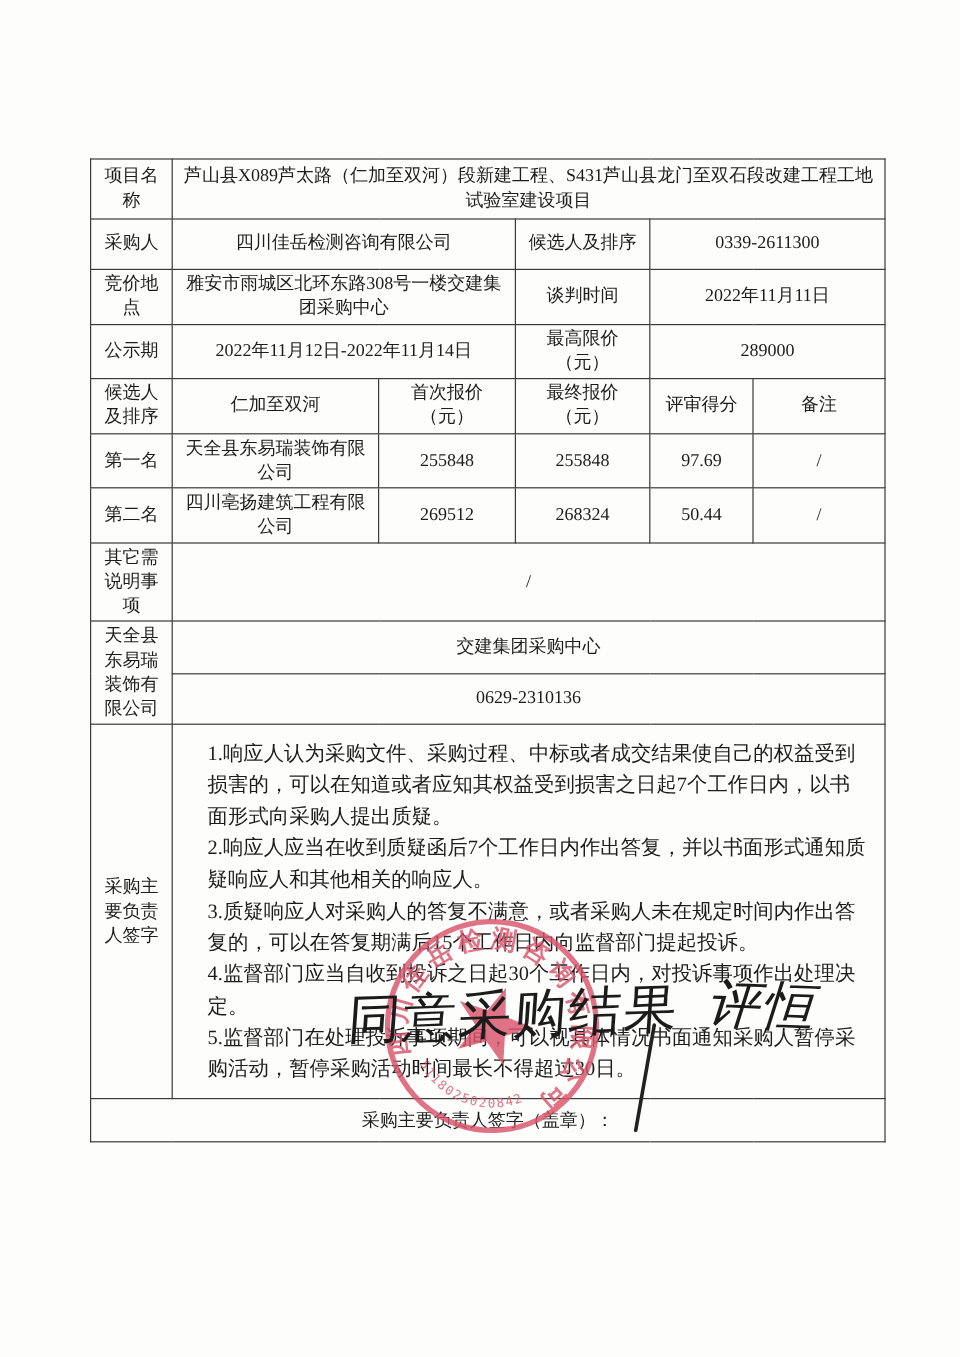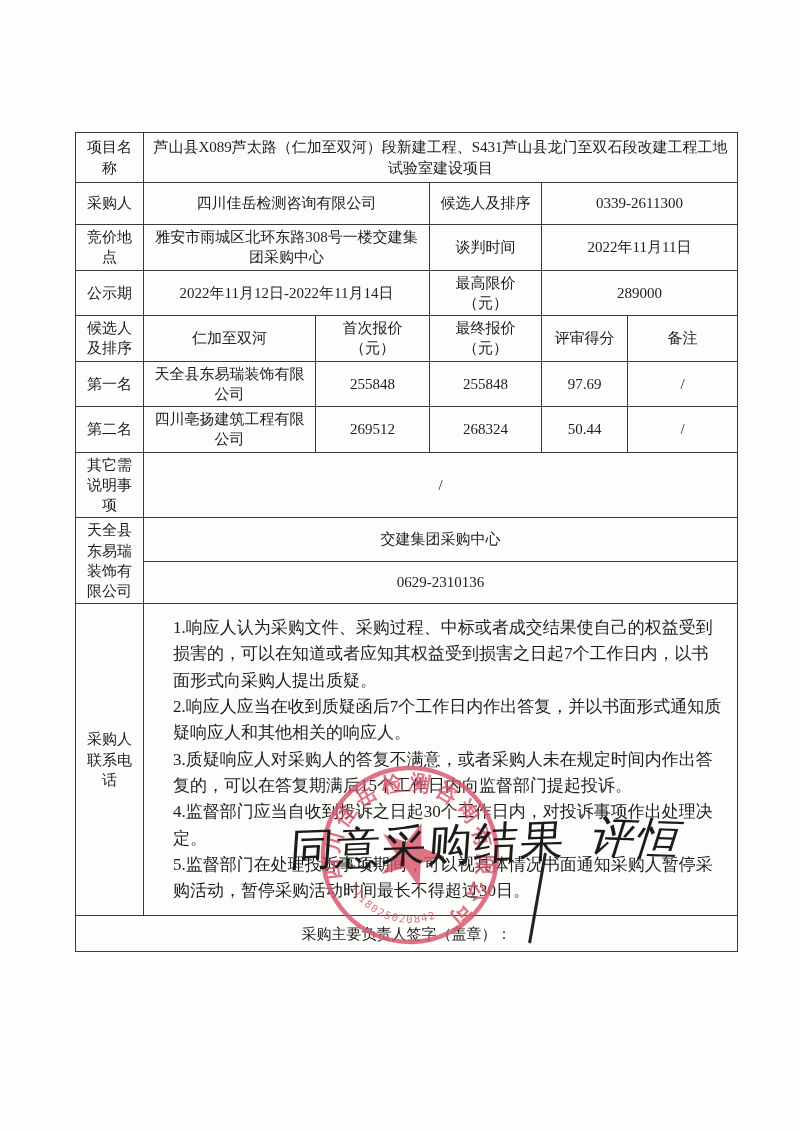--- a/index.html
+++ b/index.html
@@ -125,21 +125,21 @@
 
     <tr style="height:39px">
       <td class="lbl" rowspan="2">天全县东易瑞装饰有限公司</td>
       <td colspan="5">交建集团采购中心</td>
     </tr>
     <tr style="height:38px">
       <td colspan="5">0629-2310136</td>
     </tr>
 
     <tr style="height:312px">
-      <td class="lbl">采购人联系电话</td>
+      <td class="lbl">采购主要负责人签字</td>
       <td colspan="5">
         <div class="objection-text">
           <p>1.响应人认为采购文件、采购过程、中标或者成交结果使自己的权益受到损害的，可以在知道或者应知其权益受到损害之日起7个工作日内，以书面形式向采购人提出质疑。</p>
           <p>2.响应人应当在收到质疑函后7个工作日内作出答复，并以书面形式通知质疑响应人和其他相关的响应人。</p>
           <p>3.质疑响应人对采购人的答复不满意，或者采购人未在规定时间内作出答复的，可以在答复期满后15个工作日内向监督部门提起投诉。</p>
           <p>4.监督部门应当自收到投诉之日起30个工作日内，对投诉事项作出处理决定。</p>
           <p>5.监督部门在处理投诉事项期间，可以视具体情况书面通知采购人暂停采购活动，暂停采购活动时间最长不得超过30日。</p>
         </div>
       </td>
     </tr>

